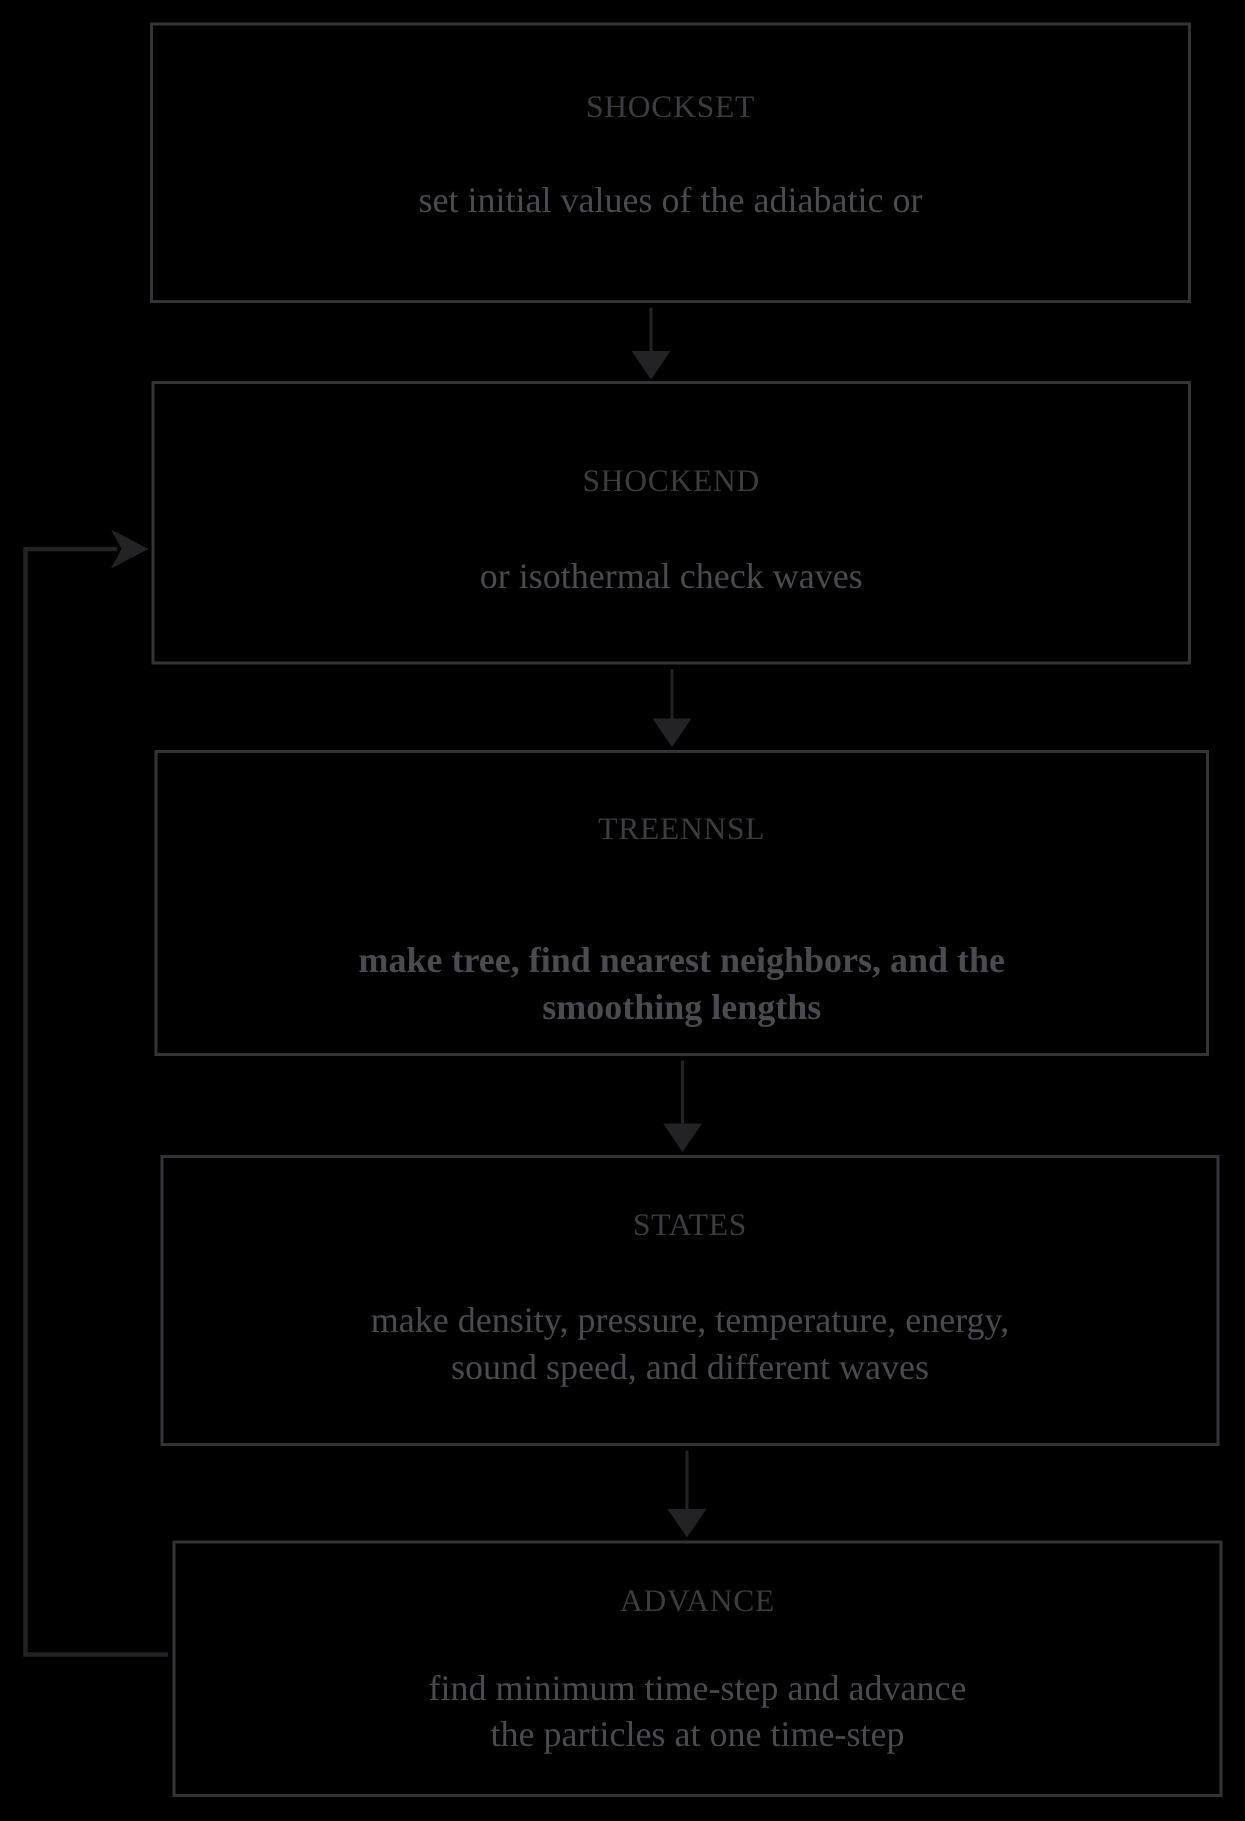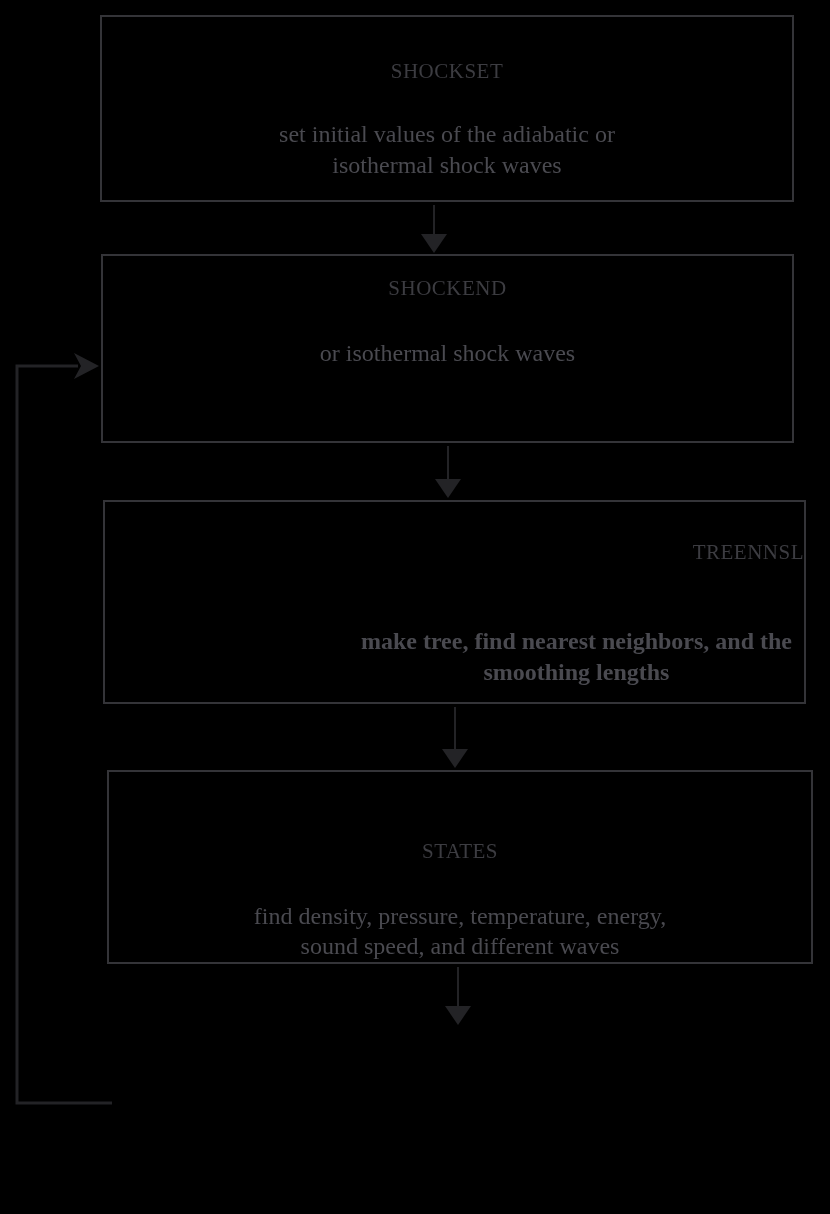--- a/index.html
+++ b/index.html
@@ -38,28 +38,28 @@
     line-height: 1.28;
     color: #4a4a50;
     padding: 0 12px;
   }
   
   #node-shockset   { left: 100px; top: 15px;   width: 694px; height: 187px; align-items: center; }
   #node-shockset   .node-title { margin-top: 42px; }
   #node-shockset   .node-desc  { margin-top: 35px; }
 
   #node-shockend   { left: 101px; top: 254px;  width: 693px; height: 189px; }
-  #node-shockend   .node-title { margin-top: 20px; }
+  #node-shockend   .node-title { margin-top: 52px; }
   #node-shockend   .node-desc  { margin-top: 37px; }
 
-  #node-treennsl   { left: 103px; top: 500px;  width: 703px; height: 204px; align-items: flex-end; }
+  #node-treennsl   { left: 103px; top: 500px;  width: 703px; height: 204px; }
   #node-treennsl   .node-title { margin-top: 38px; }
   #node-treennsl   .node-desc  { margin-top: 61px; font-weight: bold; }
 
-  #node-states     { left: 107px; top: 770px;  width: 706px; height: 194px; justify-content: flex-end; }
+  #node-states     { left: 107px; top: 770px;  width: 706px; height: 194px; }
   #node-states     .node-title { margin-top: 32px; }
   #node-states     .node-desc  { margin-top: 37px; }
 
   #node-advance    { left: 115px; top: 1027px; width: 700px; height: 171px; }
   #node-advance    .node-title { margin-top: 26px; }
   #node-advance    .node-desc  { margin-top: 31px; }
 
   
   .connector {
     position: absolute;
@@ -104,33 +104,32 @@
     <g stroke="#232326" stroke-width="3" fill="none">
       <path d="M 112 1103 L 17 1103 L 17 366 L 78 366"></path>
     </g>
     <polygon points="74,353 99,366 74,379 81,366" fill="#232326"></polygon>
   </svg>
 
   <div class="node" id="node-shockset">
     <div class="node-title">SHOCKSET</div>
     <div class="node-desc">
       <div>set initial values of the adiabatic or</div>
-      <div>isothermal shock waves</div>
     </div>
   </div>
 
   <div class="connector" id="conn-1">
     <div class="shaft"></div>
     <div class="head"></div>
   </div>
 
   <div class="node" id="node-shockend">
     <div class="node-title">SHOCKEND</div>
     <div class="node-desc">
-      <div>or isothermal shock waves</div>
+      <div>or isothermal check waves</div>
     </div>
   </div>
 
   <div class="connector" id="conn-2">
     <div class="shaft"></div>
     <div class="head"></div>
   </div>
 
   <div class="node" id="node-treennsl">
     <div class="node-title">TREENNSL</div>
@@ -141,24 +140,31 @@
   </div>
 
   <div class="connector" id="conn-3">
     <div class="shaft"></div>
     <div class="head"></div>
   </div>
 
   <div class="node" id="node-states">
     <div class="node-title">STATES</div>
     <div class="node-desc">
-      <div>find density, pressure, temperature, energy,</div>
+      <div>make density, pressure, temperature, energy,</div>
       <div>sound speed, and different waves</div>
     </div>
   </div>
 
   <div class="connector" id="conn-4">
     <div class="shaft"></div>
     <div class="head"></div>
   </div>
 
+  <div class="node" id="node-advance">
+    <div class="node-title">ADVANCE</div>
+    <div class="node-desc">
+      <div>find minimum time-step and advance</div>
+      <div>the particles at one time-step</div>
+    </div>
+  </div>
 
 </div>
 
 </body></html>

